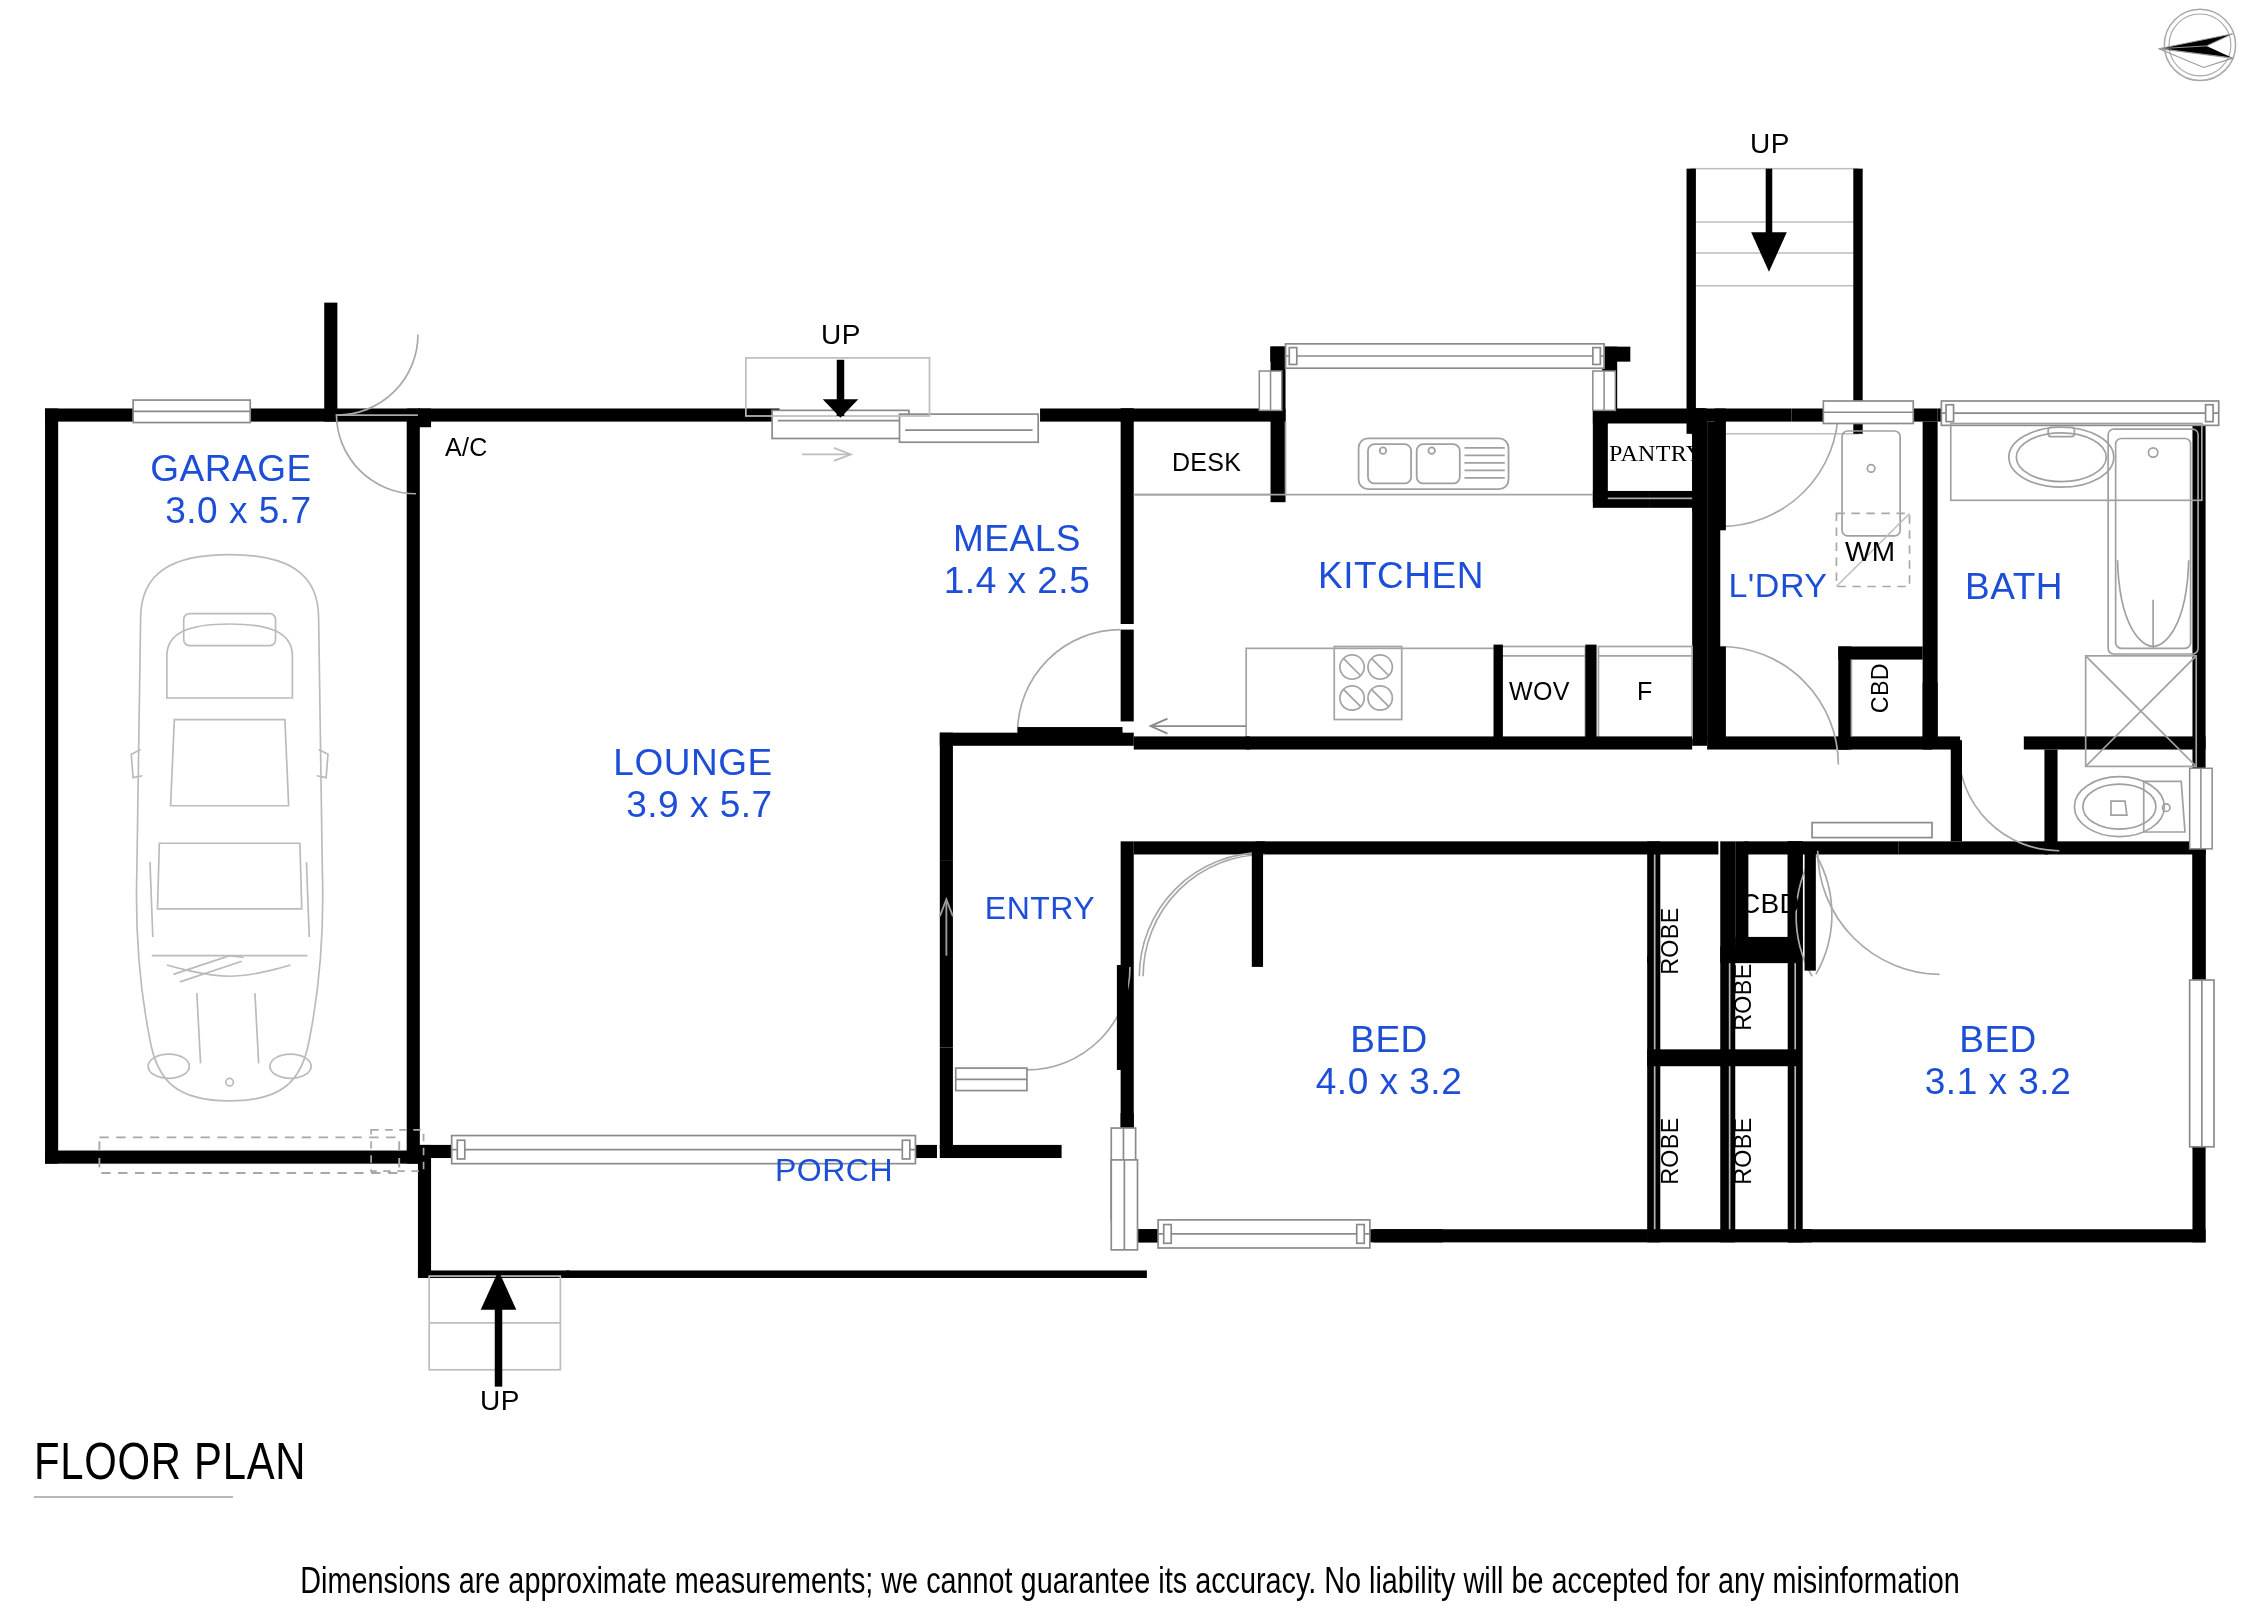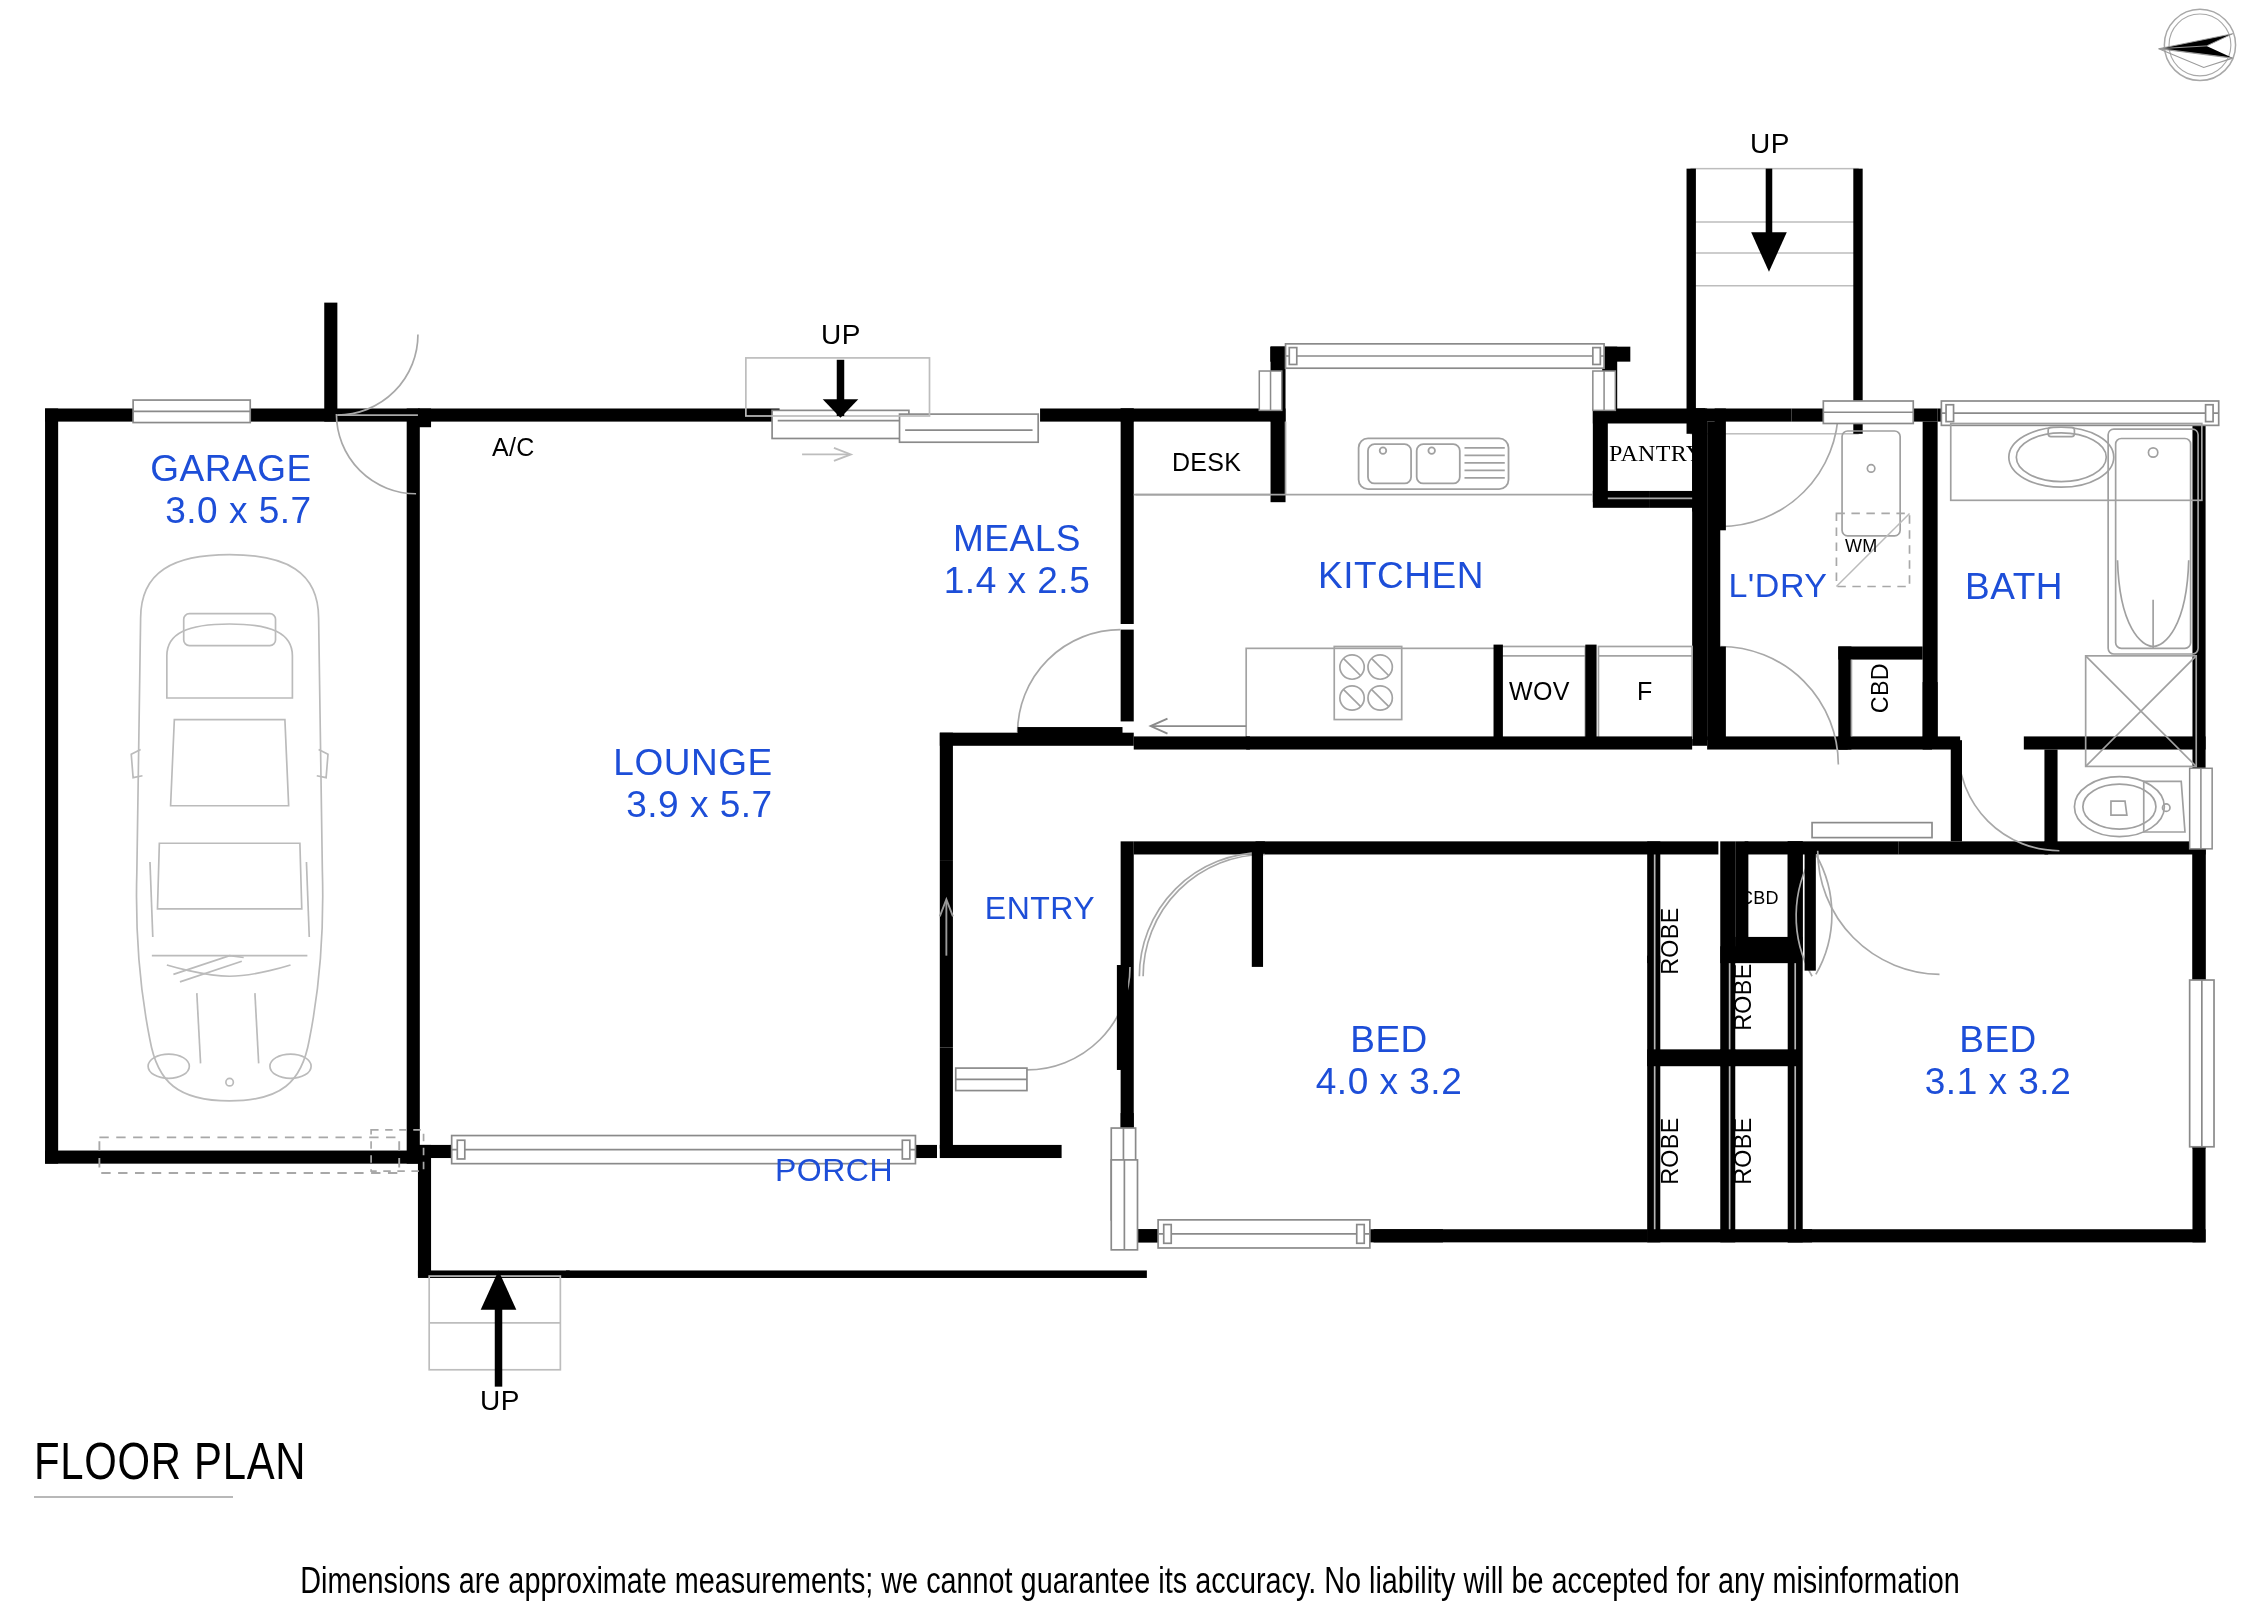--- a/index.html
+++ b/index.html
@@ -49,21 +49,21 @@
     text-align: center;
     color: #1d4ed8;
     font-family: "Liberation Sans", sans-serif;
     white-space: nowrap;
   }
   .small-lbl {
     font-size: 25px;
     letter-spacing: 0.3px;
   }
   .tiny-lbl {
-    font-size: 18px;
+    font-size: 28px;
     letter-spacing: 0.3px;
   }
   .up-lbl {
     font-size: 28px;
     letter-spacing: 0.5px;
   }
   .vert-lbl {
     font-size: 23.4px;
     letter-spacing: 0.3px;
     transform-origin: center center;
@@ -580,21 +580,21 @@
   </div>
 
   <div class="room-block" style="left:1040px; top:890px; transform:translateX(-50%); font-size:32px;">
     <div style="font-size:32px; letter-spacing:0.5px;">ENTRY</div>
   </div>
 
   <div class="room-block" style="left:796px; top:1152px; transform:translateX(-50%); font-size:32px;margin-left:38px;">
     <div style="font-size:32px; letter-spacing:0.5px;">PORCH</div>
   </div>
 
-  <div class="lbl small-lbl" style="left:492px; top:433px;">A/C</div>
+  <div class="lbl small-lbl" style="left:445px; top:433px;">A/C</div>
 
   <div class="lbl small-lbl" style="left:1172px; top:448px;">DESK</div>
 
   <div class="lbl small-lbl" style="left:1609px; top:440px; font-size:24px;font-family:Liberation Serif, serif;">PANTRY</div>
 
   <div class="lbl tiny-lbl" style="left:1845px; top:536px;">WM</div>
 
   <div class="lbl small-lbl" style="left:1509px; top:677px;">WOV</div>
 
   <div class="lbl small-lbl" style="left:1637px; top:677px;">F</div>

